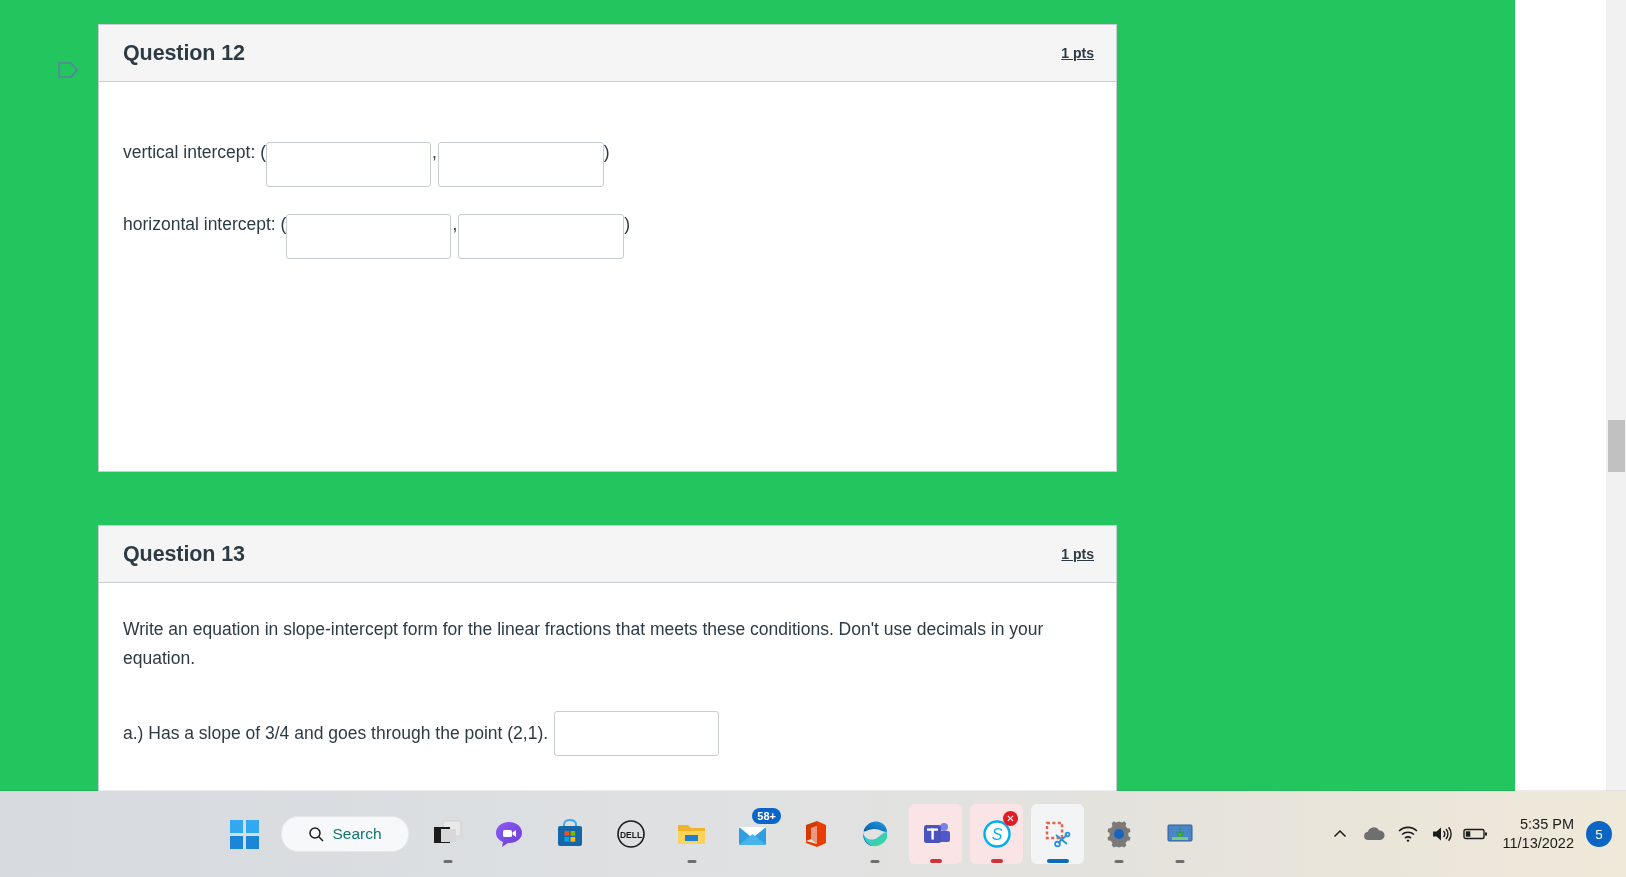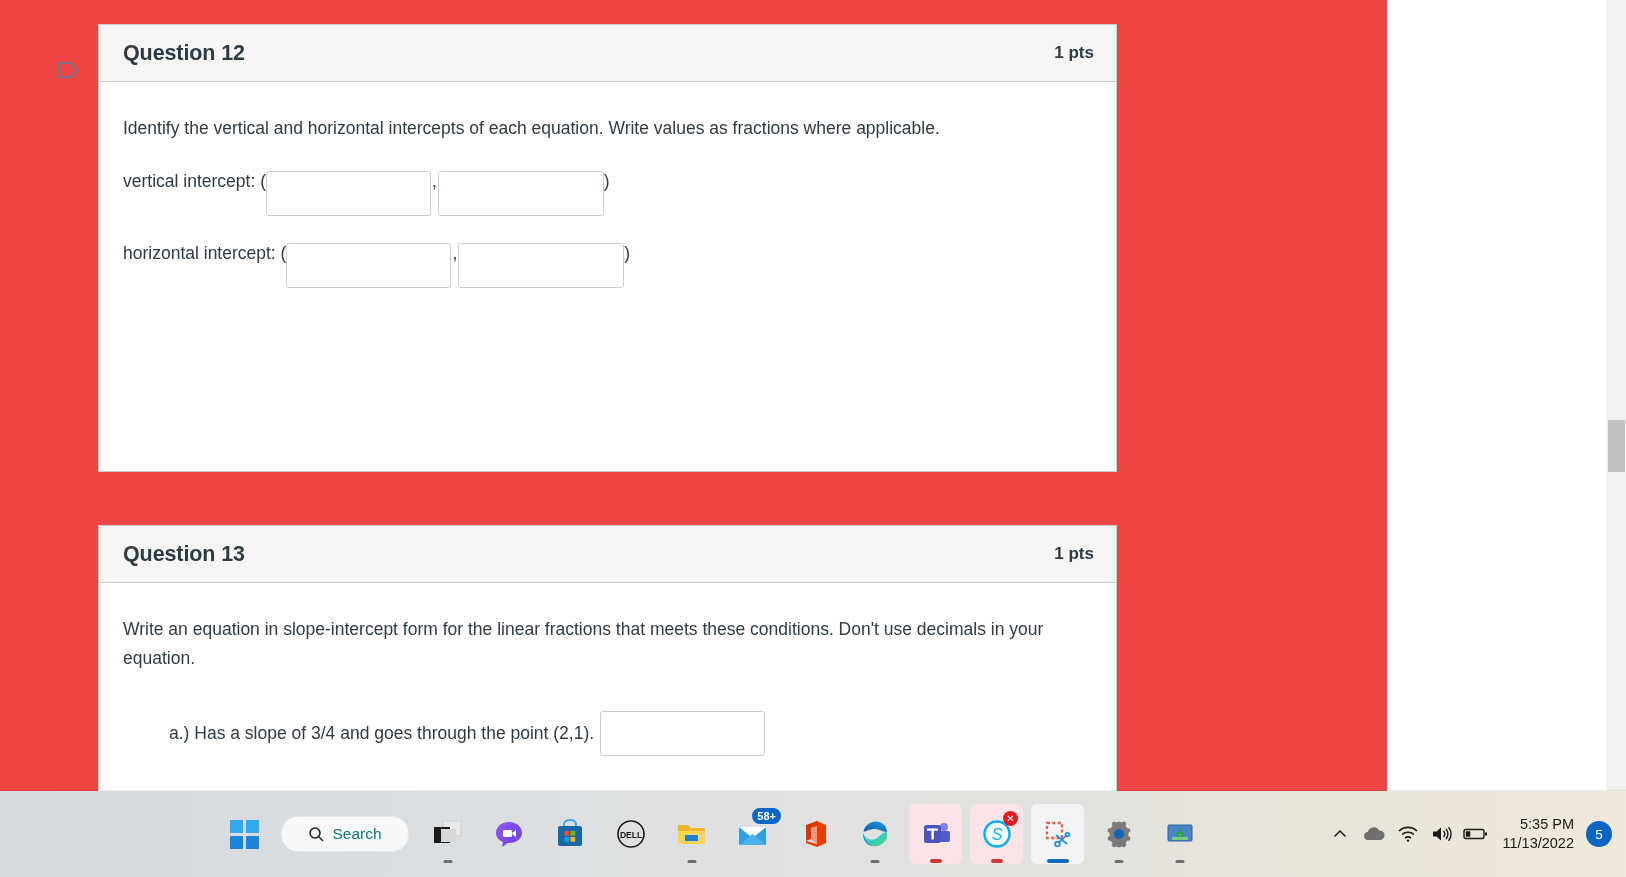--- a/index.html
+++ b/index.html
@@ -16,23 +16,23 @@
     position: relative;
     width: 1626px;
     height: 877px;
     background: #ffffff;
   }
 
   
   .page-area {
     position: absolute;
     left: 0; top: 0;
-    width: 1387px;
+    width: 1515px;
     height: 791px;
-    background: #ef4444;
+    background: #22c55e;
     overflow: hidden;
   }
 
   
   .question-wrap {
     position: absolute;
     left: 57px;
     width: 1065px;
   }
   #q12-wrap { top: 24px; }
@@ -71,23 +71,24 @@
   }
 
   .question-title {
     font-size: 21.5px;
     font-weight: bold;
     color: #2d3b45;
     letter-spacing: -0.1px;
   }
 
   .question-points {
-    font-size: 17px;
+    font-size: 14px;
     font-weight: bold;
     color: #2d3b45;
+    text-decoration: underline;
   }
 
   .question-body {
     padding: 32px 24px 0 24px;
     box-sizing: border-box;
   }
 
   .q-text {
     font-size: 17.5px;
     line-height: 1.68;
@@ -134,21 +135,20 @@
     vertical-align: middle;
   }
   .text-input.wide { width: 166px; }
 
   .q13-line {
     display: flex;
     align-items: center;
     font-size: 17.5px;
     color: #2d3b45;
     margin-top: 37px;
-    margin-left: 46px;
   }
   .q13-line .label { white-space: pre; }
   .q13-line .text-input { width: 165px; margin-left: 6px; }
 
   
   .scrollbar {
     position: absolute;
     right: 0;
     top: 0;
     width: 21px;
@@ -338,21 +338,20 @@
 
       <div class="question-card" id="q12-card">
 
         <div class="question-header">
           <span class="question-title">Question 12</span>
           <span class="question-points">1 pts</span>
         </div>
 
         <div class="question-body">
 
-          <div class="q-text">Identify the vertical and horizontal intercepts of each equation. Write values as fractions where applicable.</div>
 
 
           <div class="answer-row" id="q12-row-v">
             <span class="label">vertical intercept: </span>
             <span class="paren">(</span>
             <input class="text-input" type="text" value="" style="">
             <span class="comma">,</span>
             <input class="text-input wide" type="text" value="" style="">
             <span class="paren">)</span>
           </div>

